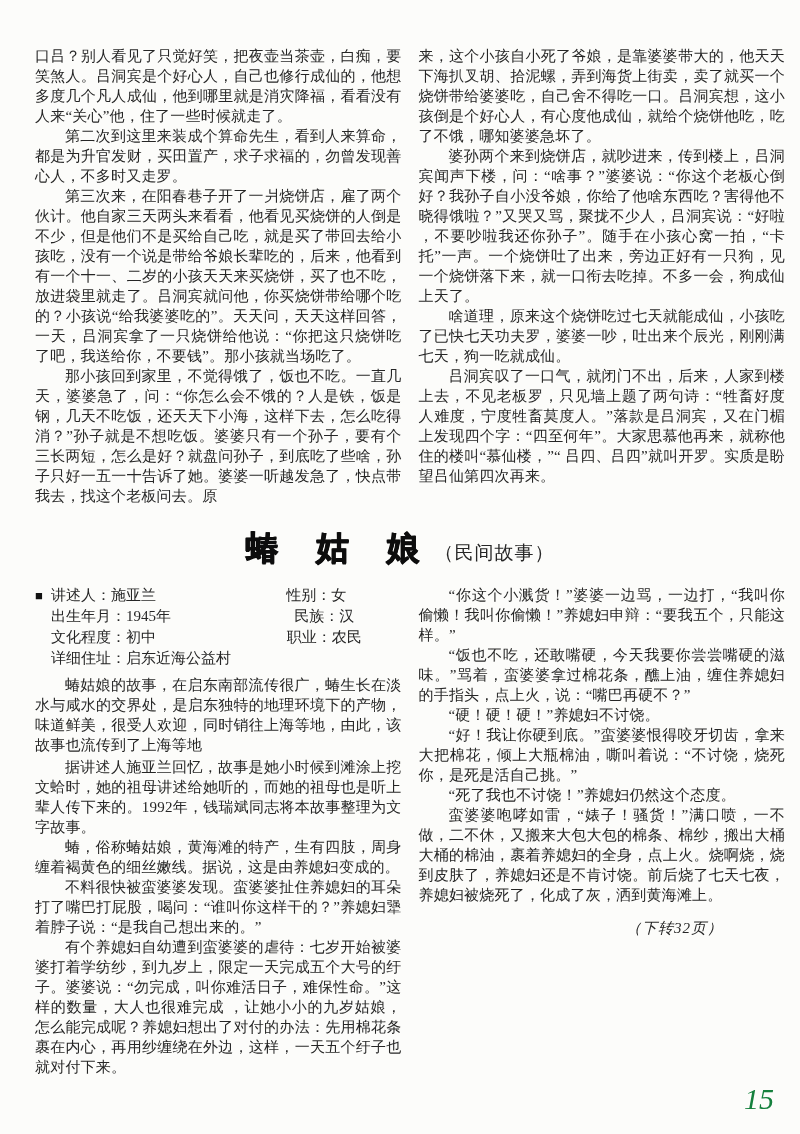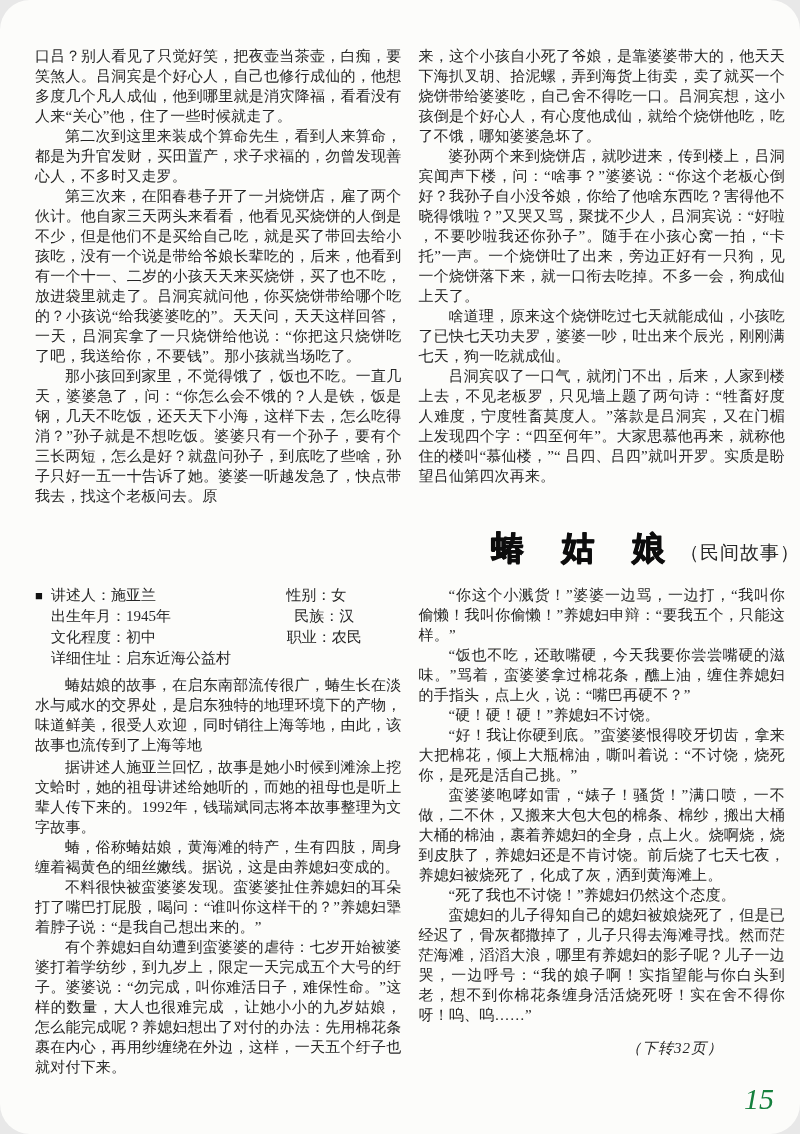--- a/index.html
+++ b/index.html
@@ -4,21 +4,20 @@
 <style>
   html,body{margin:0;padding:0;background:#e8e8e8;}
   .page{
     position:relative;
     width:800px;height:1134px;
     margin:0 auto;
     background:#fcfcfa;
     color:#262626;
     font-family:"Liberation Serif","DejaVu Serif",serif;
     overflow:hidden;
-    border-radius:30px;
   }
   .cols{
     display:flex;
     gap:17px;
     padding-left:35px;
     padding-right:15px;
     box-sizing:border-box;
   }
   .col{flex:1 1 0;min-width:0;}
   .para{
@@ -26,21 +25,21 @@
     font-size:15px;
     line-height:20px;
     text-align:justify;
     text-indent:2em;
     letter-spacing:0.2px;
   }
   .para.flush{text-indent:0;}
   .top-section{padding-top:46px;}
   .title-block{
     margin-top:20px;
-    text-align:right;
+    text-align:center;
     white-space:nowrap;
   }
   .story-title{
     display:inline-block;
     font-family:"DejaVu Sans","Liberation Sans",sans-serif;
     font-weight:900;
     font-size:33px;
     letter-spacing:13px;
     color:#0d0d0d;
     text-shadow:0.6px 0 #0d0d0d, -0.6px 0 #0d0d0d, 0 0.6px #0d0d0d;
@@ -152,22 +151,21 @@
       <p class="para">蝽，俗称蝽姑娘，黄海滩的特产，生有四肢，周身缠着褐黄色的细丝嫩线。据说，这是由养媳妇变成的。</p>
       <p class="para">不料很快被蛮婆婆发现。蛮婆婆扯住养媳妇的耳朵打了嘴巴打屁股，喝问：“谁叫你这样干的？”养媳妇犟着脖子说：“是我自己想出来的。”</p>
       <p class="para">有个养媳妇自幼遭到蛮婆婆的虐待：七岁开始被婆婆打着学纺纱，到九岁上，限定一天完成五个大号的纡子。婆婆说：“勿完成，叫你难活日子，难保性命。”这样的数量，大人也很难完成 ，让她小小的九岁姑娘，怎么能完成呢？养媳妇想出了对付的办法：先用棉花条裹在内心，再用纱缠绕在外边，这样，一天五个纡子也就对付下来。</p>
     </div>
 
     <div class="col">
       <p class="para">“你这个小溅货！”婆婆一边骂，一边打，“我叫你偷懒！我叫你偷懒！”养媳妇申辩：“要我五个，只能这样。”</p>
       <p class="para">“饭也不吃，还敢嘴硬，今天我要你尝尝嘴硬的滋味。”骂着，蛮婆婆拿过棉花条，醮上油，缠住养媳妇的手指头，点上火，说：“嘴巴再硬不？”</p>
       <p class="para">“硬！硬！硬！”养媳妇不讨饶。</p>
       <p class="para">“好！我让你硬到底。”蛮婆婆恨得咬牙切齿，拿来大把棉花，倾上大瓶棉油，嘶叫着说：“不讨饶，烧死你，是死是活自己挑。”</p>
+      <p class="para">“死了我也不讨饶！”养媳妇仍然这个态度。</p>
       <p class="para">蛮婆婆咆哮如雷，“婊子！骚货！”满口喷，一不做，二不休，又搬来大包大包的棉条、棉纱，搬出大桶大桶的棉油，裹着养媳妇的全身，点上火。烧啊烧，烧到皮肤了，养媳妇还是不肯讨饶。前后烧了七天七夜，养媳妇被烧死了，化成了灰，洒到黄海滩上。</p>
-      <p class="para">“死了我也不讨饶！”养媳妇仍然这个态度。</p>
-      <p class="para">蛮媳妇的儿子得知自己的媳妇被娘烧死了，但是已经迟了，骨灰都撒掉了，儿子只得去海滩寻找。然而茫茫海滩，滔滔大浪，哪里有养媳妇的影子呢？儿子一边哭，一边呼号：“我的娘子啊！实指望能与你白头到老，想不到你棉花条缠身活活烧死呀！实在舍不得你呀！呜、呜……”</p>
       <div class="continuation-note">（下转32页）</div>
     </div>
   </div>
 
   <div class="page-number">15</div>
 
 </div>
 
 </body></html>

